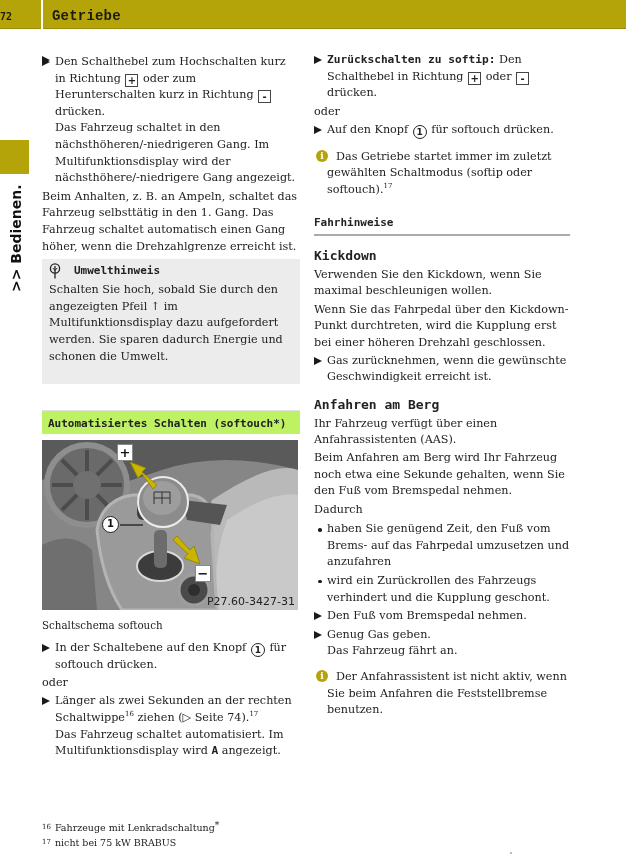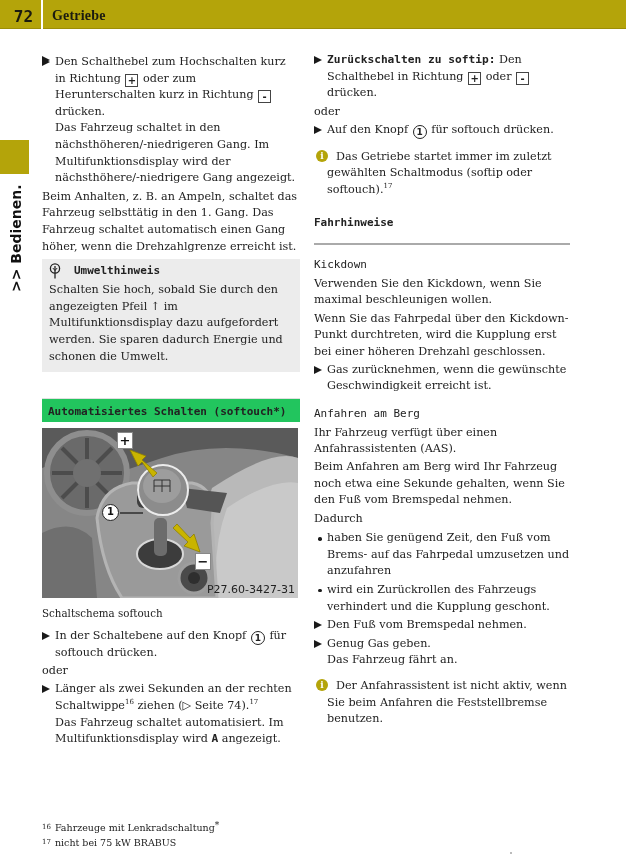--- a/index.html
+++ b/index.html
@@ -1,56 +1,56 @@
 <!DOCTYPE html>
 <html><head>
 <meta charset="utf-8">
 <style>
   * { box-sizing: border-box; margin: 0; padding: 0; }
   html, body { width: 626px; height: 859px; background: #ffffff; overflow: hidden; }
   body { position: relative; font-family: "DejaVu Serif", "Liberation Serif", serif; color: #222; font-size: 11.2px; line-height: 16.6px; }
 
   .header { position: absolute; left: 0; top: 0; width: 626px; height: 29px; background: #b4a40a; border-bottom: 1px solid #9c8e06; }
-  .header .pnum { position: absolute; left: 0; top: 0; width: 47px; height: 29px; font-family: "DejaVu Sans Mono", monospace; font-weight: bold; font-size: 16px; color: #1b1b10; text-align: center; line-height: 33px; }
+  .header .pnum { position: absolute; left: 0; top: 0; width: 47px; height: 29px; font-family: "DejaVu Sans Mono", monospace; font-weight: bold; font-size: 10px; color: #1b1b10; text-align: left; line-height: 33px; }
   .header .sep { position: absolute; left: 41px; top: 0; width: 2px; height: 29px; background: #ffffff; }
-  .header .title { position: absolute; left: 52px; top: 0; height: 29px; font-family: Liberation Serif, serif; font-weight: bold; font-size: 14px; color: #1b1b10; line-height: 32px; letter-spacing: 0.2px; }
+  .header .title { position: absolute; left: 52px; top: 0; height: 29px; font-family: Liberation Mono, monospace; font-weight: bold; font-size: 14px; color: #1b1b10; line-height: 32px; letter-spacing: 0.2px; }
 
   .side-block { position: absolute; left: 0; top: 140px; width: 29px; height: 34px; background: #b4a40a; }
   .side-label { position: absolute; left: 7px; top: 292px; transform: rotate(-90deg); transform-origin: 0 0; font-family: "DejaVu Sans", sans-serif; font-weight: bold; font-size: 14px; color: #111; white-space: nowrap; line-height: 18px; }
 
   .col { position: absolute; top: 52px; }
   .col-left { left: 42px; width: 258px; }
   .col-right { left: 314px; width: 256px; }
 
   p { margin-bottom: 1.5px; }
   .bul { position: relative; padding-left: 13px; margin-bottom: 2px; }
   .bul .tri { position: absolute; left: 0; top: 4px; width: 0; height: 0; border-left: 8px solid #1a1a1a; border-top: 4.5px solid transparent; border-bottom: 4.5px solid transparent; }
   .dot { position: relative; padding-left: 13px; margin-bottom: 2px; }
   .dot .d { position: absolute; left: 4px; top: 7px; width: 3.5px; height: 3.5px; border-radius: 50%; background: #1a1a1a; }
 
   .key { display: inline-block; width: 13px; height: 13px; border: 1px solid #444; font-family: "DejaVu Sans", sans-serif; font-size: 10px; line-height: 11px; text-align: center; vertical-align: -2px; font-weight: bold; margin: 0 1px; }
   .circ { display: inline-block; width: 14px; height: 14px; border: 1.3px solid #222; border-radius: 50%; font-family: "DejaVu Sans", sans-serif; font-size: 9px; line-height: 12px; text-align: center; vertical-align: -2px; font-weight: bold; margin: 0 1px; }
 
-  .env-box { background: #ececec; padding: 3px 6px 7px 7px; margin-top: 4px; }
+  .env-box { background: #ececec; padding: 3px 6px 19px 7px; margin-top: 4px; }
   .env-head { font-family: "DejaVu Sans Mono", monospace; font-weight: bold; font-size: 11px; line-height: 18px; margin-bottom: 2px; display: flex; align-items: center; }
   .env-head .leaf { width: 12px; height: 16px; margin-right: 13px; }
 
-  .sec-bar { background: #22c55e; font-family: "DejaVu Sans Mono", monospace; font-weight: bold; font-size: 11px; height: 24px; line-height: 25px; padding-left: 6px; margin-top: 26px; border-top: 1px solid #e0e0e0; }
+  .sec-bar { background: #bef264; font-family: "DejaVu Sans Mono", monospace; font-weight: bold; font-size: 11px; height: 24px; line-height: 25px; padding-left: 6px; margin-top: 26px; border-top: 1px solid #e0e0e0; }
   .figure { margin-top: 6px; width: 256px; height: 170px; position: relative; overflow: hidden; background: #7d7d7d; }
   .fig-code { position: absolute; right: 3px; bottom: 3px; font-family: "DejaVu Sans", sans-serif; font-size: 11px; color: #222; line-height: 10px; }
   .fig-key { position: absolute; width: 16px; height: 17px; background: #fff; border: 1px solid #888; font-family: "DejaVu Sans", sans-serif; font-weight: bold; font-size: 13px; line-height: 15px; text-align: center; color: #111; }
   .fig-circ { position: absolute; width: 17px; height: 17px; border-radius: 50%; background: #fff; border: 1.5px solid #222; font-family: "DejaVu Sans", sans-serif; font-weight: bold; font-size: 10px; line-height: 14px; text-align: center; color: #111; }
   .caption { margin-top: 7px; font-size: 10.3px; }
 
   .info { position: relative; padding-left: 13px; margin-top: 8px; }
   .info .ic { position: absolute; left: 2px; top: 1px; width: 12px; height: 12px; border-radius: 50%; background: #b4a40a; color: #fff; font-family: "DejaVu Serif", serif; font-weight: bold; font-size: 9px; line-height: 12px; text-align: center; }
   .info .first { padding-left: 9px; }
 
-  .h-sec { font-family: "DejaVu Sans Mono", monospace; font-weight: bold; font-size: 11px; margin-top: 14px; padding-bottom: 12px; border-bottom: 2px solid #aaa; width: 256px; }
-  .h-sub { font-family: "DejaVu Sans Mono", monospace; font-weight: normal; font-size: 11px; margin-top: 9px; margin-bottom: 2px; }
+  .h-sec { font-family: "DejaVu Sans Mono", monospace; font-weight: bold; font-size: 11px; margin-top: 14px; padding-bottom: 3px; border-bottom: 2px solid #aaa; width: 256px; }
+  .h-sub { font-family: "DejaVu Sans Mono", monospace; font-weight: bold; font-size: 13px; margin-top: 9px; margin-bottom: 2px; }
   .h-sub2 { margin-top: 11px; }
   b.mono { font-family: "DejaVu Sans Mono", monospace; }
   sup { font-size: 7px; vertical-align: 5px; line-height: 0; }
 
   .footnotes { position: absolute; left: 42px; top: 818px; width: 258px; font-size: 9.5px; line-height: 14.5px; }
   .footnotes sup { font-size: 7px; margin-right: 4px; vertical-align: 2px; }
   .footnotes .ast { font-size: 9px; vertical-align: 3px; }
   .dot-mark { position: absolute; left: 510px; top: 852px; width: 2px; height: 2px; background: #bbb; }
 </style>
 </head>

